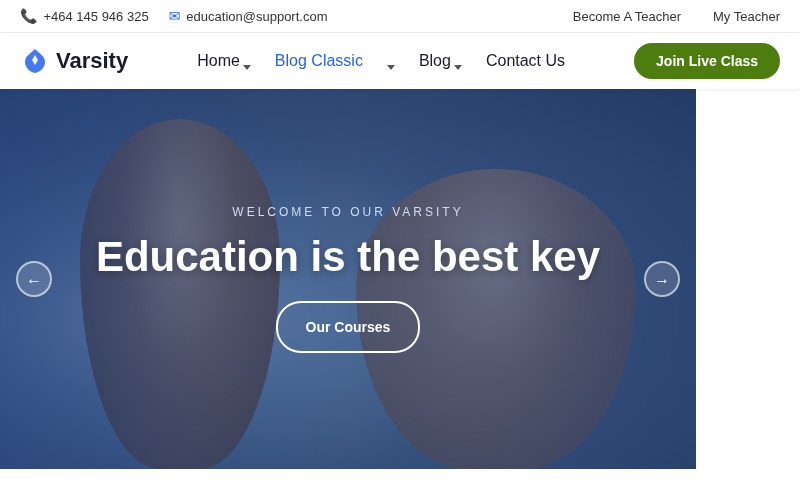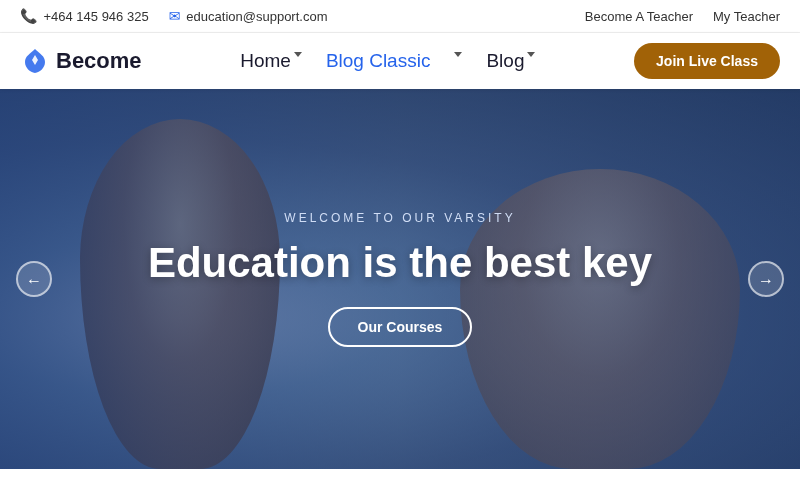--- a/index.html
+++ b/index.html
@@ -11,21 +11,21 @@
       display: flex;
       align-items: center;
       justify-content: space-between;
       padding: 8px 20px;
       font-size: 13px;
       color: #333;
       border-bottom: 1px solid #eee;
     }
     .top-bar-left { display: flex; align-items: center; gap: 20px; }
     .top-bar-item { display: flex; align-items: center; gap: 6px; }
-    .top-bar-right { display: flex; align-items: center; gap: 20px; }
+    .top-bar-right { display: flex; align-items: center; gap: 32px; }
     .top-bar-right a {
       color: #333;
       text-decoration: none;
       font-size: 13px;
       cursor: pointer;
     }
 
     
     .navbar {
       background: #fff;
@@ -35,53 +35,53 @@
       padding: 10px 20px;
       box-shadow: 0 1px 4px rgba(0,0,0,0.08);
       position: relative;
       z-index: 10;
     }
     .logo { display: flex; align-items: center; gap: 6px; font-size: 22px; font-weight: 700; color: #1a1a2e; }
     .logo-icon { width: 30px; height: 30px; }
     .nav-links { display: flex; align-items: center; gap: 4px; list-style: none; }
     .nav-links li { position: relative; }
     .nav-links li a {
-      display: flex; align-items: flex-start; gap: 3px;
+      display: flex; align-items: flex-end; gap: 3px;
       padding: 6px 10px;
       color: #1a1a2e;
       text-decoration: none;
-      font-size: 19px;
+      font-size: 16px;
       font-weight: 500;
       cursor: pointer;
     }
     .nav-links li a.active { color: #2563eb; gap: 24px; }
     .chevron {
       display: inline-block;
       width: 0; height: 0;
       border-left: 4px solid transparent;
       border-right: 4px solid transparent;
       border-top: 5px solid #555;
       margin-top: 2px;
     }
     .join-btn {
-      background: #a16207;
+      background: #4d7c0f;
       color: #fff;
       border: none;
       border-radius: 25px;
       padding: 10px 22px;
       font-size: 14px;
       font-weight: 600;
       cursor: pointer;
       white-space: nowrap;
     }
 
     
     .hero {
       position: relative;
-      width: 800px;
+      width: 696px;
       height: 380px;
       overflow: hidden;
       display: flex;
       align-items: center;
       justify-content: center;
     }
     .hero-bg {
       position: absolute;
       inset: 0;
       background: linear-gradient(
@@ -144,21 +144,21 @@
       color: #fff;
       margin-bottom: 19px;
       text-shadow: 0 2px 8px rgba(0,0,0,0.3);
     }
     .hero-btn {
       display: inline-block;
       border: 2px solid #fff;
       color: #fff;
       background: transparent;
       border-radius: 25px;
-      padding: 10px 28px;
+      padding: 16px 28px;
       font-size: 14px;
       font-weight: 600;
       cursor: pointer;
       text-decoration: none;
       transition: background 0.2s;
     }
 
     
     .hero-arrow {
       position: absolute;
@@ -202,41 +202,46 @@
     <a>My Teacher</a>
   </div>
 </div>
 
 <nav class="navbar">
   <div class="logo">
     <svg class="logo-icon" viewBox="0 0 30 30" fill="none">
       <path d="M15 3 C10 8, 5 10, 5 16 C5 22, 10 26, 15 27 C20 26, 25 22, 25 16 C25 10, 20 8, 15 3Z" fill="#2563eb" opacity="0.85"></path>
       <path d="M12 14 L15 9 L18 14 L15 19Z" fill="#fff" opacity="0.9"></path>
     </svg>
-    <span>Become</span>
+    <span>Varsity</span>
   </div>
 
   <ul class="nav-links">
     <li>
       <a>
         <span>Home</span>
         <span class="chevron"></span>
       </a>
     </li>
     <li>
       <a class="active">
 
         <span>Blog Classic</span>
         <span class="chevron"></span>
       </a>
     </li>
     <li>
       <a>
         <span>Blog</span>
         <span class="chevron"></span>
+      </a>
+    </li>
+    <li>
+      <a>
+        <span>Contact Us</span>
       </a>
     </li>
   </ul>
 
   <button class="join-btn">Join Live Class</button>
 </nav>
 
 <div class="hero">
   <div class="hero-photo-sim"></div>
   <div class="hero-bg"></div>

